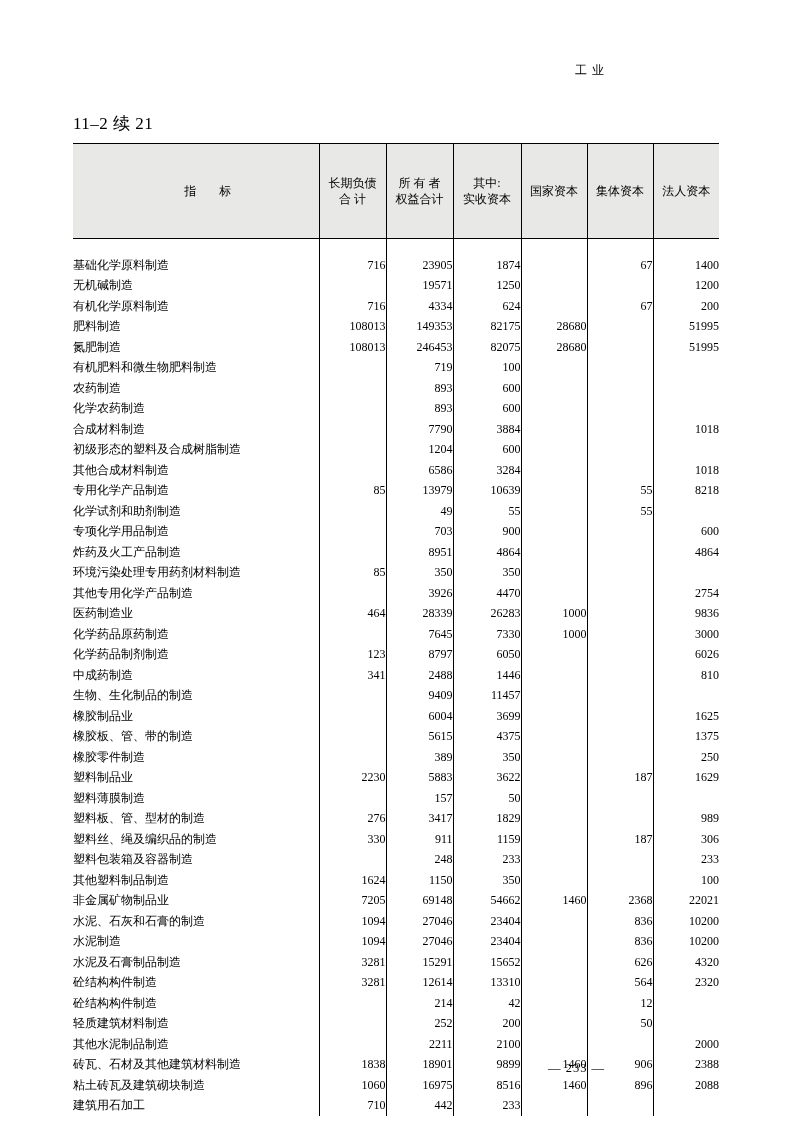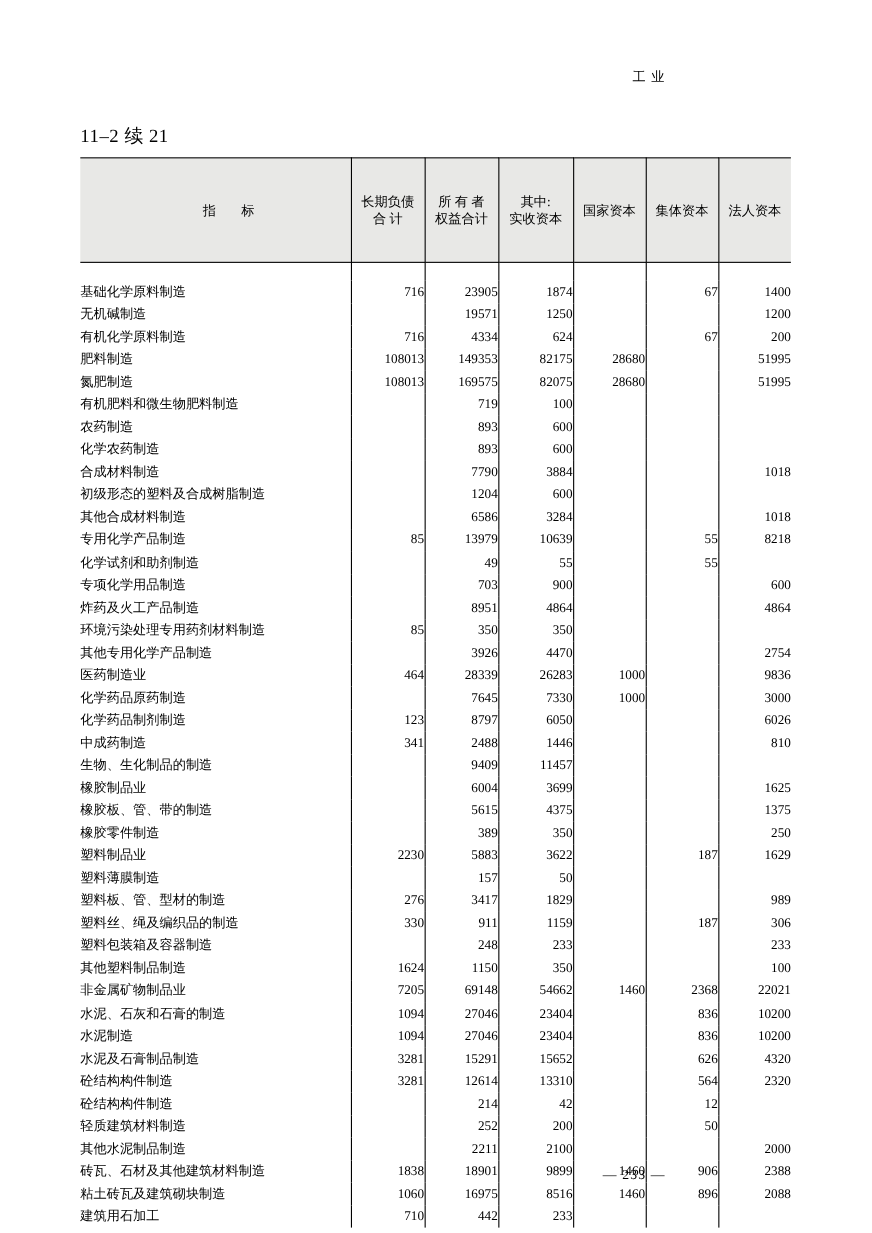--- a/index.html
+++ b/index.html
@@ -202,21 +202,21 @@
             <td class="num">108013</td>
             <td class="num">149353</td>
             <td class="num">82175</td>
             <td class="num">28680</td>
             <td class="num"></td>
             <td class="num last">51995</td>
           </tr>
           <tr class="data-row">
             <td class="label lvl2">氮肥制造</td>
             <td class="num">108013</td>
-            <td class="num">169575</td>
+            <td class="num">246453</td>
             <td class="num">82075</td>
             <td class="num">28680</td>
             <td class="num"></td>
             <td class="num last">51995</td>
           </tr>
           <tr class="data-row">
             <td class="label lvl2">有机肥料和微生物肥料制造</td>
             <td class="num"></td>
             <td class="num">719</td>
             <td class="num">100</td>

